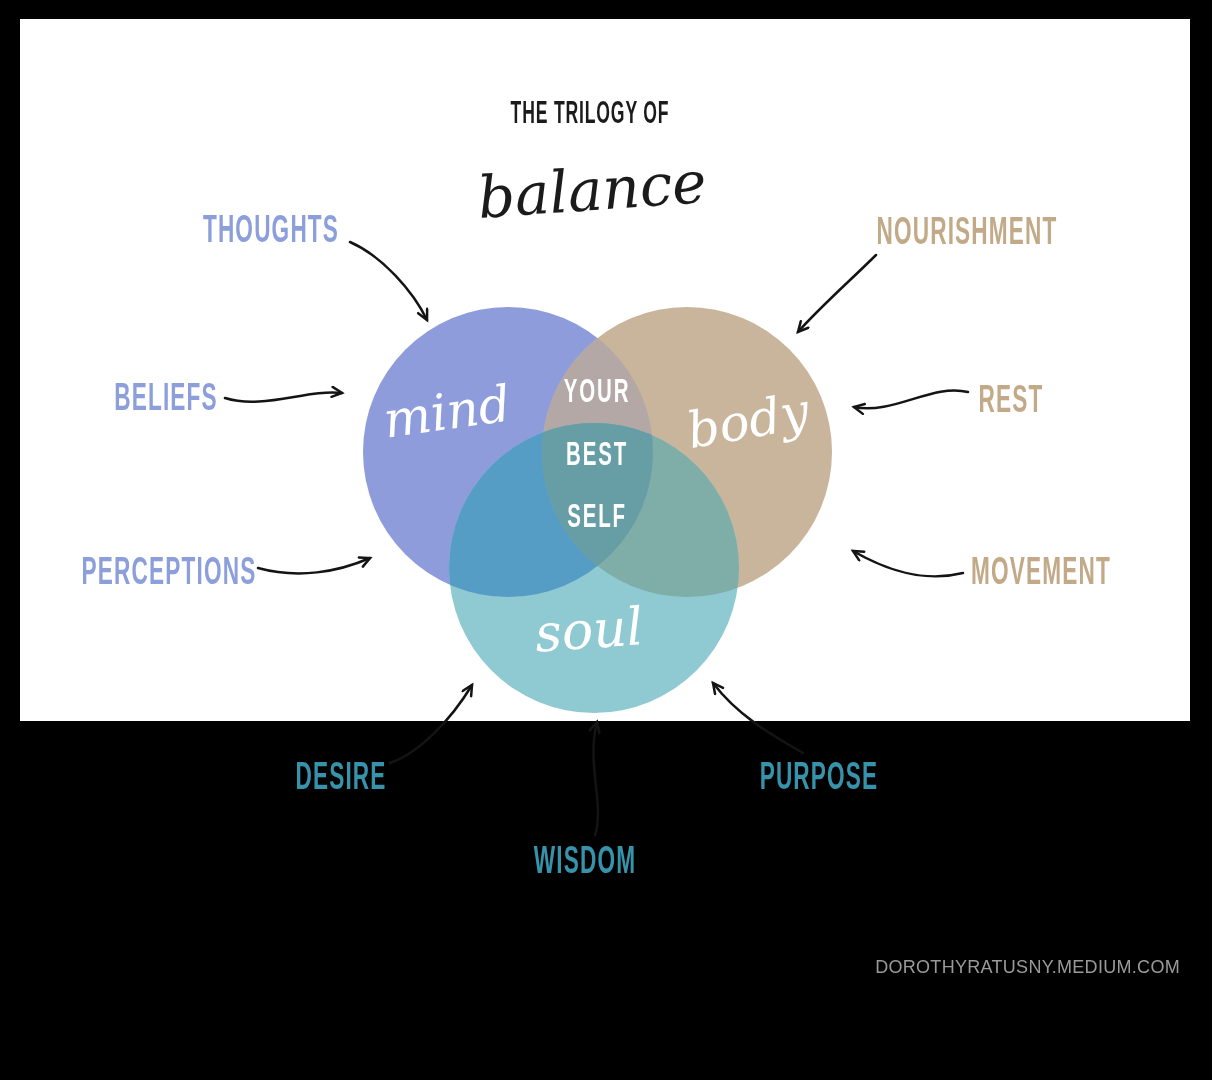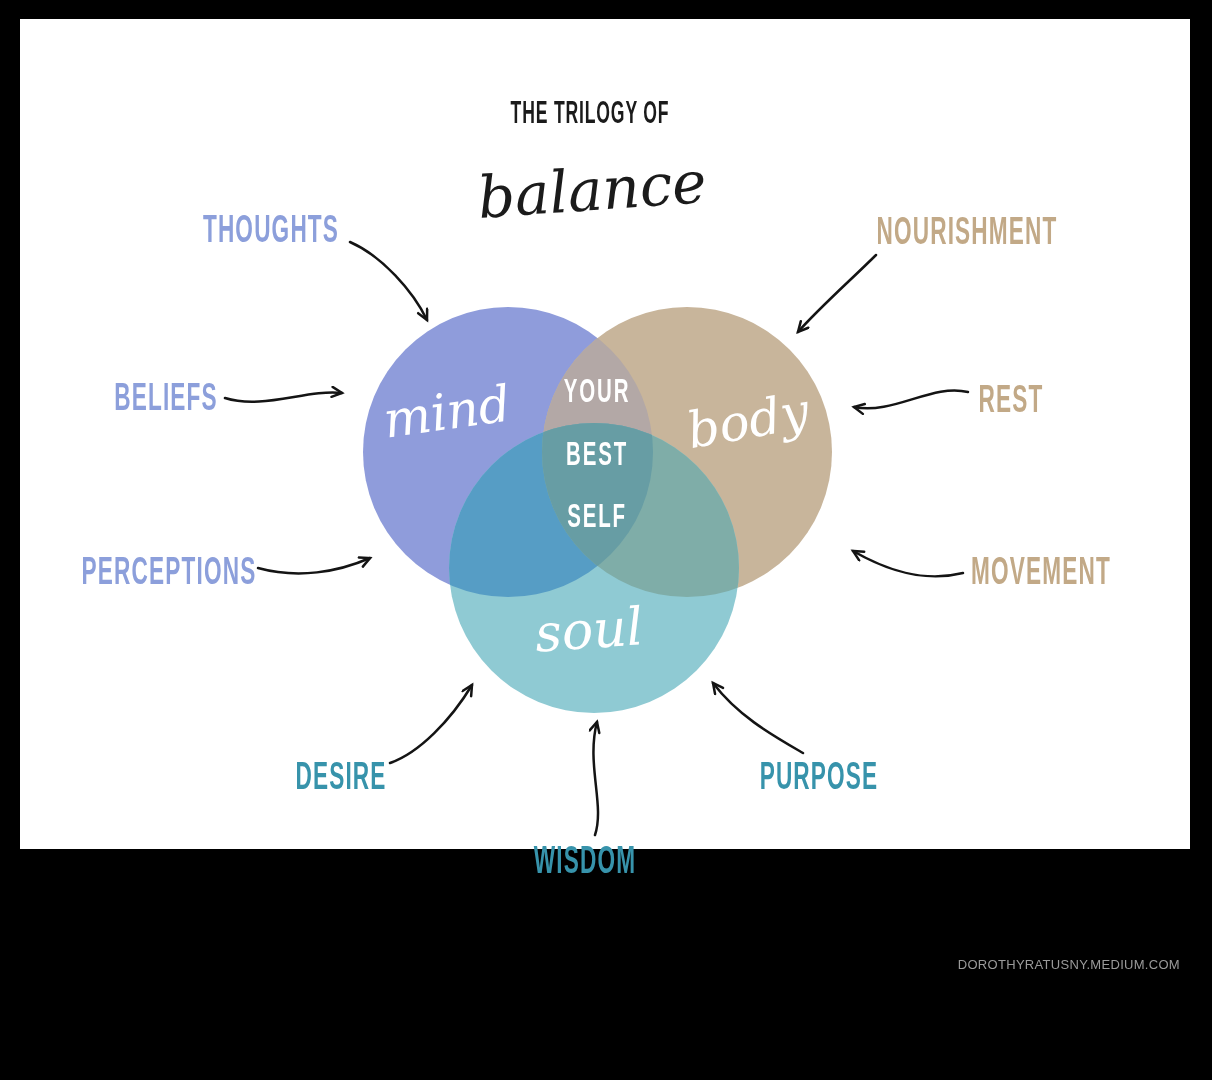--- a/index.html
+++ b/index.html
@@ -2,21 +2,21 @@
 <html><head>
 <meta charset="utf-8">
 <style>
   html,body { margin:0; padding:0; }
   body {
     width:1212px; height:1080px; position:relative;
     background:#000; overflow:hidden;
     font-family:"Liberation Sans", sans-serif;
   }
   .canvas {
-    position:absolute; left:20px; top:19px; width:1170px; height:830px;
+    position:absolute; left:20px; top:19px; width:1170px; height:702px;
     background:#ffffff;
   }
   .venn-svg, .arrows-svg {
     position:absolute; left:0; top:0; width:1170px; height:966px;
   }
   .arrows-svg path { fill:none; stroke-width:2.5; stroke-linecap:round; }
 
   
   .cap {
     position:absolute; white-space:nowrap; font-weight:bold;
@@ -58,21 +58,21 @@
   .pos-mind { left:427px; top:393px; }
   .pos-body { left:728px; top:402px; transform:translate(-50%,-50%) rotate(-10deg); }
   .pos-soul { left:569px; top:611px; font-size:52px; transform:translate(-50%,-50%) rotate(-4deg); }
 
   .pos-your { left:577px; top:371px; }
   .pos-best { left:577px; top:434px; }
   .pos-self { left:577px; top:496px; }
 
   .watermark {
     position:absolute; right:10px; top:938px; color:#9a9a9a;
-    font-size:13px; letter-spacing:0.3px; white-space:nowrap;
+    font-size:18px; letter-spacing:0.3px; white-space:nowrap;
   }
 </style>
 </head>
 <body>
 
 <div class="canvas">
 
   <svg class="venn-svg" viewBox="0 0 1170 966">
     <defs>
       <clipPath id="clip-mind">

